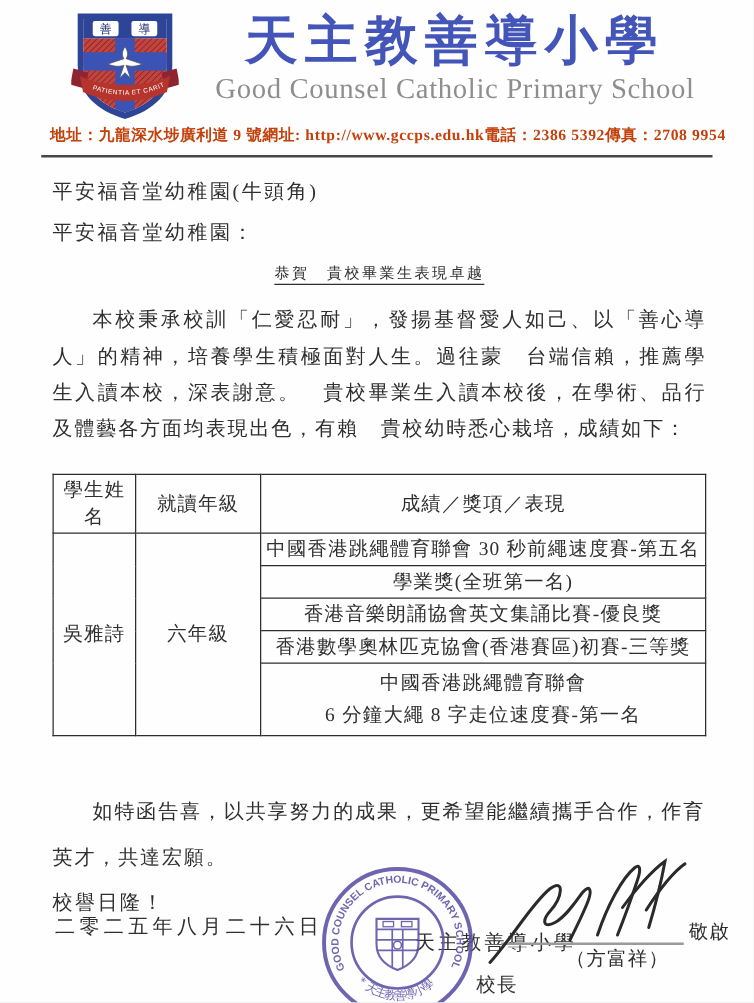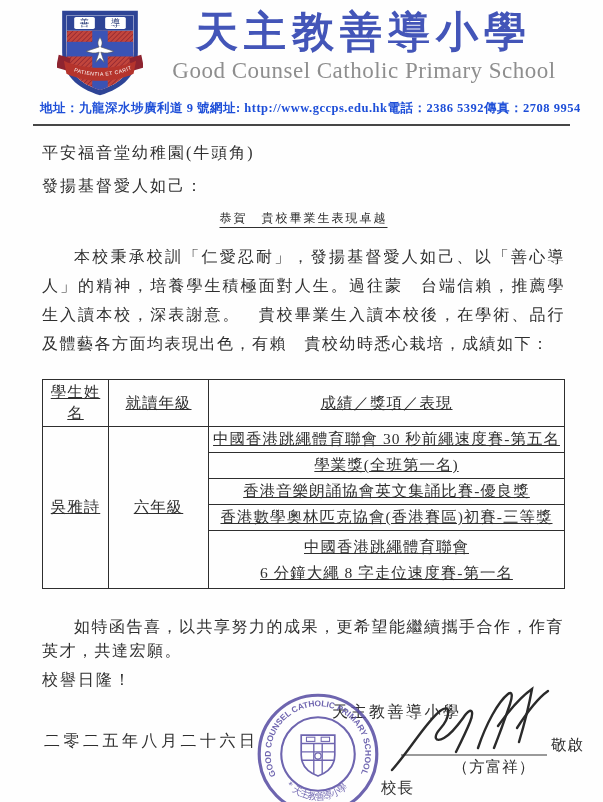--- a/index.html
+++ b/index.html
@@ -23,52 +23,52 @@
     color:#4355b8; letter-spacing:6px; white-space:nowrap;
   }
   .school-en {
     font-family:"Liberation Serif","DejaVu Serif",serif;
     font-size:23px; line-height:30px; color:#8e8e8e;
     letter-spacing:0.5px; white-space:nowrap;
   }
   .contact-row {
     display:flex; justify-content:space-between; align-items:baseline;
     margin:4px 36px 0 40px;
-    font-size:12.5px; font-weight:bold; color:#1d4ed8; letter-spacing:0.5px;
+    font-size:12.5px; font-weight:bold; color:#c2410c; letter-spacing:0.5px;
     white-space:nowrap;
   }
   .divider { margin:7px 33px 0 33px; border-top:2.5px solid #474747; }
   
   .body { margin:0 38px 0 42px; font-size:16px; }
   .recipient { margin-top:17px; letter-spacing:2px; }
   .salutation { margin-top:12px; letter-spacing:2px; }
   .subject {
     margin-top:13px; text-align:center; font-size:12px; letter-spacing:2px;
     text-decoration:underline; text-underline-offset:5px;
   }
   .para {
     margin-top:15px; line-height:29px; letter-spacing:1.5px;
     text-align:justify; text-indent:2em; font-size:16px;
   }
   
   table.results {
     width:100%; margin-top:21px;
     border-collapse:collapse; table-layout:fixed;
-    font-size:15.5px; letter-spacing:1px;text-decoration:underline;
+    font-size:15.5px; letter-spacing:1px;
   }
   table.results th, table.results td {
     border:1.6px solid #2e2e2e; text-align:center; vertical-align:middle;
     padding:2px 4px; font-weight:normal;
   }
   table.results th { height:34px; }
   td.award { height:23px; }
   td.award.tall { height:58px; line-height:26px; white-space:pre-line; }
   col.c-name { width:66px; } col.c-grade { width:100px; }
   
-  .closing { margin-top:26px; text-indent:2em; letter-spacing:1.5px; line-height:24px;font-family:Liberation Serif, serif; }
+  .closing { margin-top:42px; text-indent:2em; letter-spacing:1.5px; line-height:37px;font-family:Liberation Serif, serif; }
   .regards { margin-top:6px; text-indent:2em; letter-spacing:2px; }
   .blessing { margin-top:7px; letter-spacing:2px; }
   .sender { margin-top:11px; margin-left:290px; letter-spacing:2.5px; }
   
   .seal { position:absolute; left:255px; top:691px; width:126px; height:126px; opacity:.88; }
   .principal-label { position:absolute; left:381px; top:778px; font-size:15.5px; letter-spacing:1px; }
   .sig-underline { position:absolute; left:401px; top:754px; width:146px; height:1.5px; background:#9a9a9a; }
   .respectfully { position:absolute; left:551px; top:735px; font-size:15.5px; letter-spacing:1px;font-family:Liberation Mono, monospace; }
   .principal-name { position:absolute; left:418px; top:757px; width:152px; text-align:center; font-size:15.5px; letter-spacing:1px; }
   .signature { position:absolute; left:386px; top:684px; width:180px; height:92px; }
@@ -119,21 +119,21 @@
   <div class="contact-row">
     <span>地址：九龍深水埗廣利道 9 號</span>
     <span>網址: http://www.gccps.edu.hk</span>
     <span>電話：2386 5392</span>
     <span>傳真：2708 9954</span>
   </div>
   <div class="divider"></div>
 
   <div class="body">
     <div class="recipient">平安福音堂幼稚園(牛頭角)</div>
-    <div class="salutation">發揚基督愛人如己：</div>
+    <div class="salutation">平安福音堂幼稚園：</div>
     <div class="subject">恭賀　貴校畢業生表現卓越</div>
     <div class="para">本校秉承校訓「仁愛忍耐」，發揚基督愛人如己、以「善心導人」的精神，培養學生積極面對人生。過往蒙　台端信賴，推薦學生入讀本校，深表謝意。　貴校畢業生入讀本校後，在學術、品行及體藝各方面均表現出色，有賴　貴校幼時悉心栽培，成績如下：</div>
 
     <table class="results">
       <colgroup>
           <col class="c-name">
           <col class="c-grade">
           <col>
         </colgroup>
       <tbody>

